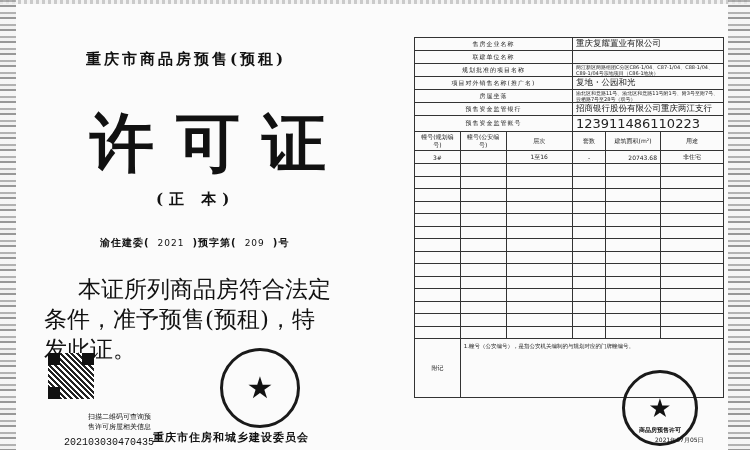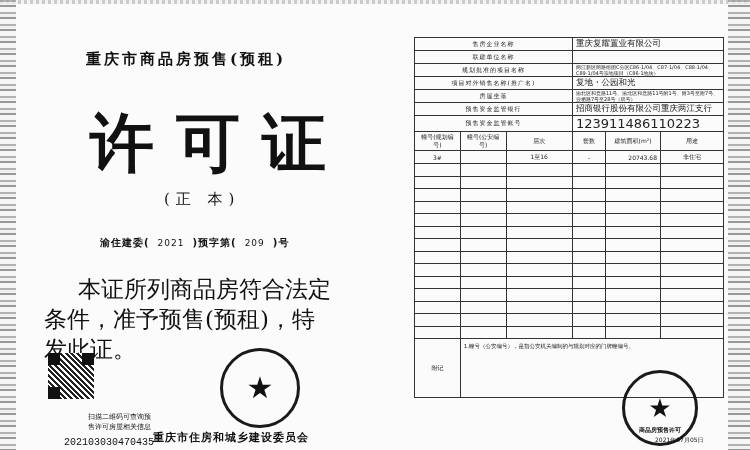--- a/index.html
+++ b/index.html
@@ -16,21 +16,21 @@
   .border-right { right:0; width:22px; }
   .border-top {
     position:absolute; left:0; top:0; width:750px; height:4px;
     background: repeating-linear-gradient(90deg, #aaa 0 3px, #eee 3px 6px);
     opacity:.6;
   }
 
   
   .subtitle { position:absolute; left:86px; top:50px; font-size:15px; font-weight:bold; letter-spacing:3px; }
   .main-title { position:absolute; left:90px; top:100px; font-size:64px; font-weight:bold; letter-spacing:22px; }
-  .copy-label { position:absolute; left:164px; top:190px; font-size:15px; font-weight:normal; letter-spacing:6px; }
+  .copy-label { position:absolute; left:156px; top:190px; font-size:15px; font-weight:bold; letter-spacing:6px; }
   .cert-no { position:absolute; left:100px; top:236px; font-family:"DejaVu Sans", sans-serif; font-size:10px; font-weight:bold; letter-spacing:1px;text-align:center; }
   .cert-no .num { font-weight:normal; font-size:9px; margin:0 8px; }
   .statement { position:absolute; left:44px; top:274px; width:290px; font-size:23px; line-height:30px; text-indent:34px; }
   .qr {
     position:absolute; left:48px; top:353px; width:46px; height:46px;
     background:
       linear-gradient(#111,#111) 0 0/12px 12px no-repeat,
       linear-gradient(#111,#111) 34px 0/12px 12px no-repeat,
       linear-gradient(#111,#111) 0 34px/12px 12px no-repeat,
       repeating-linear-gradient(45deg, #222 0 2px, #fff 2px 4px),

